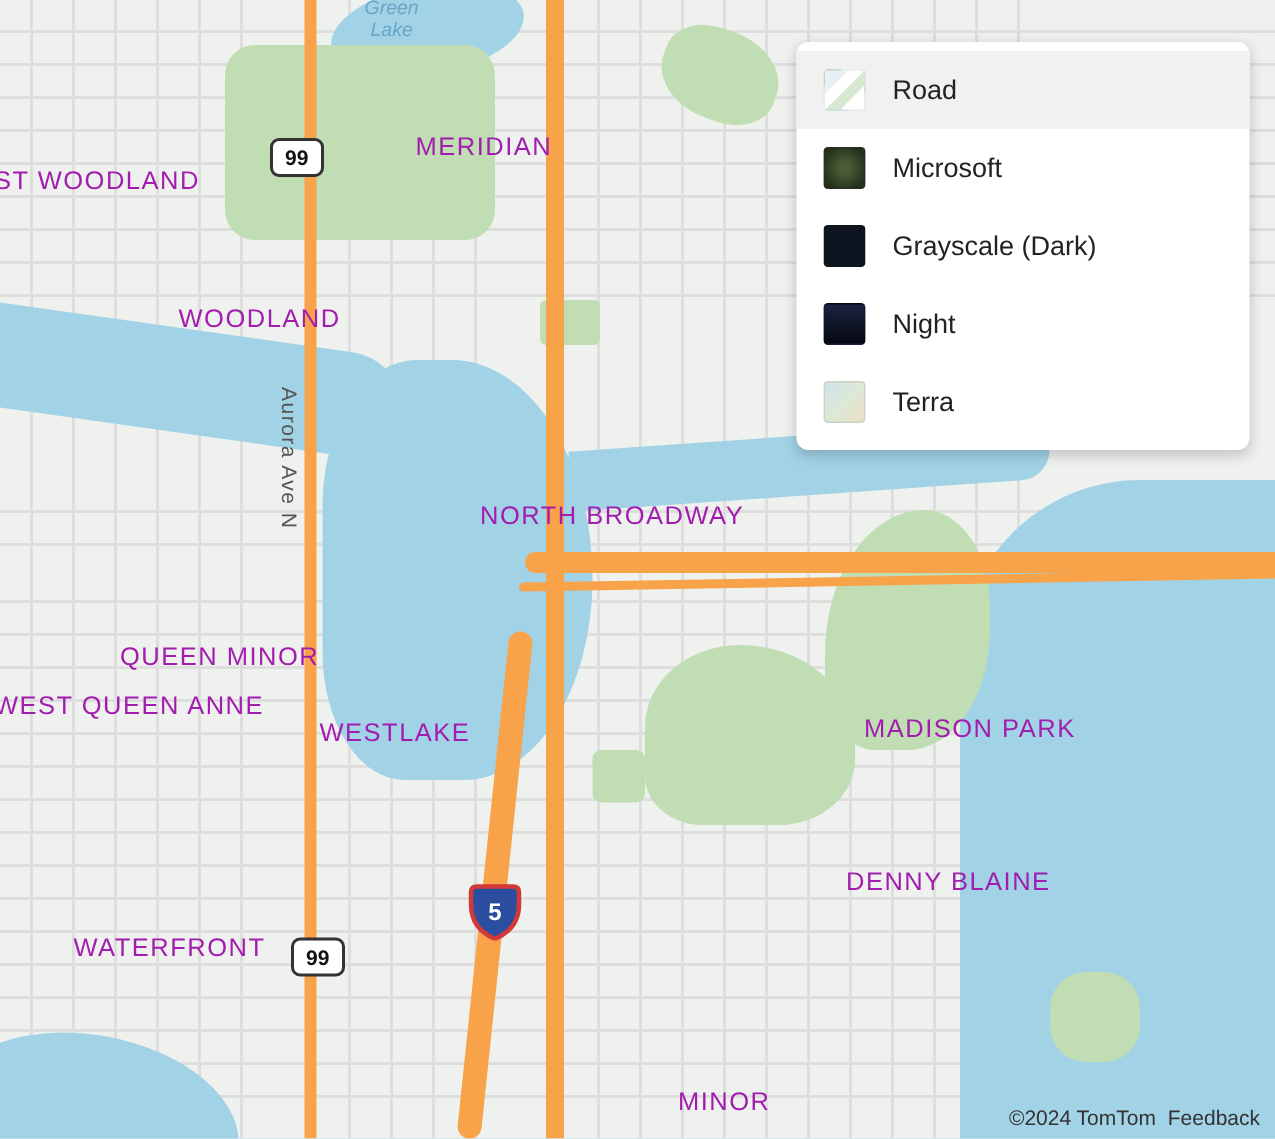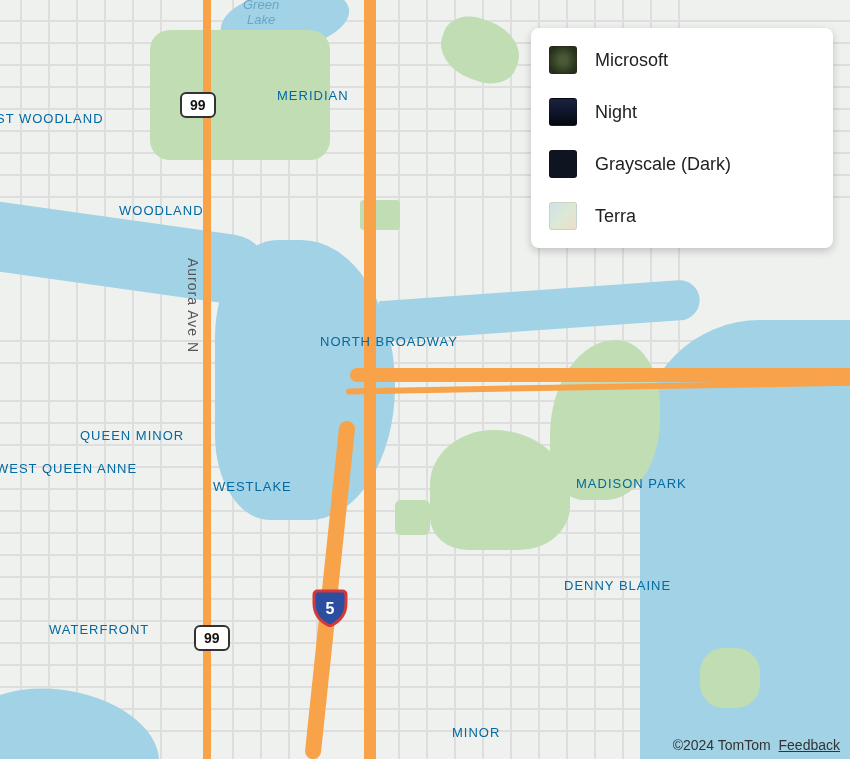--- a/index.html
+++ b/index.html
@@ -78,22 +78,22 @@
       width: 36px; height: 38px;
       display: flex; align-items: center; justify-content: center;
       font-size: 16px; font-weight: 700; color: #fff;
     }
     .shield-5 svg { position: absolute; top:0; left:0; }
     .shield-5 span { position: relative; z-index: 2; margin-top: 2px;}
 
     
     .label {
       position: absolute;
-      color: #0369a1;
-      font-size: 13px;
+      color: #a21caf;
+      font-size: 17px;
       letter-spacing: 1px;
       font-weight: 500;
       white-space: nowrap;
     }
     .label-city { font-size: 35px; font-weight: 600; color: #333; letter-spacing: 0; }
     .label-lake { color: #68a6c6; font-style: italic; letter-spacing: 0; font-size: 13px; }
 
     .label-vert { writing-mode: vertical-rl; font-size: 14px; color: #555; letter-spacing: 1px; }
 
     
@@ -148,21 +148,21 @@
     .ms-logo span:nth-child(1){ background:#f25022;}
     .ms-logo span:nth-child(2){ background:#7fba00;}
     .ms-logo span:nth-child(3){ background:#00a4ef;}
     .ms-logo span:nth-child(4){ background:#ffb900;}
 
     .attrib-right {
       position: absolute;
       bottom: 6px; right: 10px;
       font-size: 14px; color: #333;
     }
-    .attrib-right .feedback { text-decoration: underline; cursor: pointer; margin-left: 4px; }
+    .attrib-right .feedback { cursor: pointer; margin-left: 4px; }
   </style>
 </head>
 <body>
 
 <div class="map-container">
 
   <div class="land land-main"></div>
 
   <div>
     <div class="grid-h" style="top:20px"></div>
@@ -254,31 +254,35 @@
   <div class="label" style="left:80px; top:428px">QUEEN MINOR</div>
   <div class="label" style="left:-4px; top:461px">WEST QUEEN ANNE</div>
   <div class="label" style="left:213px; top:479px">WESTLAKE</div>
   <div class="label" style="left:576px; top:476px">MADISON PARK</div>
   <div class="label" style="left:564px; top:578px">DENNY BLAINE</div>
   <div class="label" style="left:49px; top:622px">WATERFRONT</div>
   <div class="label" style="left:452px; top:725px">MINOR</div>
   <div class="label label-vert" style="left:185px; top:258px">Aurora Ave N</div>
 
   <div class="style-panel">
+    <div class="style-item selected">
+      <div class="style-swatch swatch-road"></div>
+      <span>Road</span>
+    </div>
     <div class="style-item">
       <div class="style-swatch swatch-sat"></div>
       <span>Microsoft</span>
     </div>
     <div class="style-item">
+      <div class="style-swatch swatch-gray"></div>
+      <span>Grayscale (Dark)</span>
+    </div>
+    <div class="style-item">
       <div class="style-swatch swatch-night"></div>
       <span>Night</span>
-    </div>
-    <div class="style-item">
-      <div class="style-swatch swatch-gray"></div>
-      <span>Grayscale (Dark)</span>
     </div>
     <div class="style-item">
       <div class="style-swatch swatch-terra"></div>
       <span>Terra</span>
     </div>
   </div>
 
   <div class="attrib-right">
     <span>©2024 TomTom</span>
     <span class="feedback">Feedback</span>

